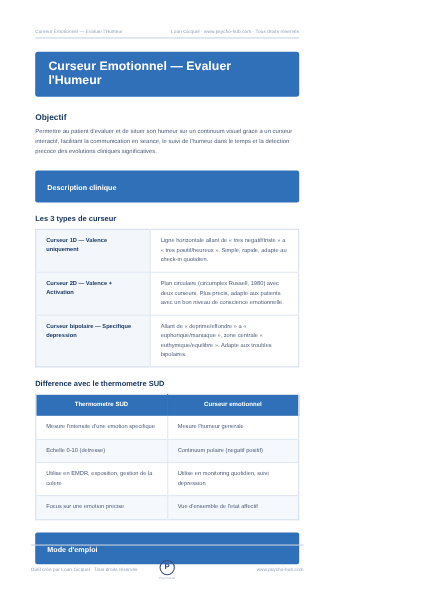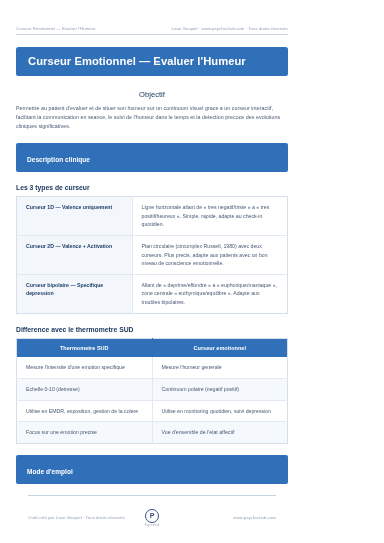--- a/index.html
+++ b/index.html
@@ -14,21 +14,21 @@
     font-family: "Liberation Sans", sans-serif;
     color: #1f3555;
     -webkit-font-smoothing: antialiased;
   }
 
   .page {
     position: relative;
     width: 304px;
     height: 543px;
     box-sizing: border-box;
-    padding: 0 16px;
+    padding: 0 32px;
     background: #ffffff;
   }
 
   
   .doc-header {
     display: flex;
     justify-content: space-between;
     align-items: flex-end;
     padding-top: 26px;
     padding-bottom: 3px;
@@ -52,24 +52,23 @@
     font-size: 11.2px;
     font-weight: bold;
     color: #ffffff;
     letter-spacing: 0.05px;
   }
 
   
   h2.section-title {
     margin: 14px 0 5px 0;
     font-size: 7.6px;
-    font-weight: normal;
+    font-weight: bold;
     color: #17345c;
     letter-spacing: 0.02px;
-    text-align: center;
   }
   h3.sub-title {
     margin: 12px 0 5px 0;
     font-size: 6.8px;
     font-weight: bold;
     color: #17345c;
   }
 
   p.body-text {
     margin: 0;

